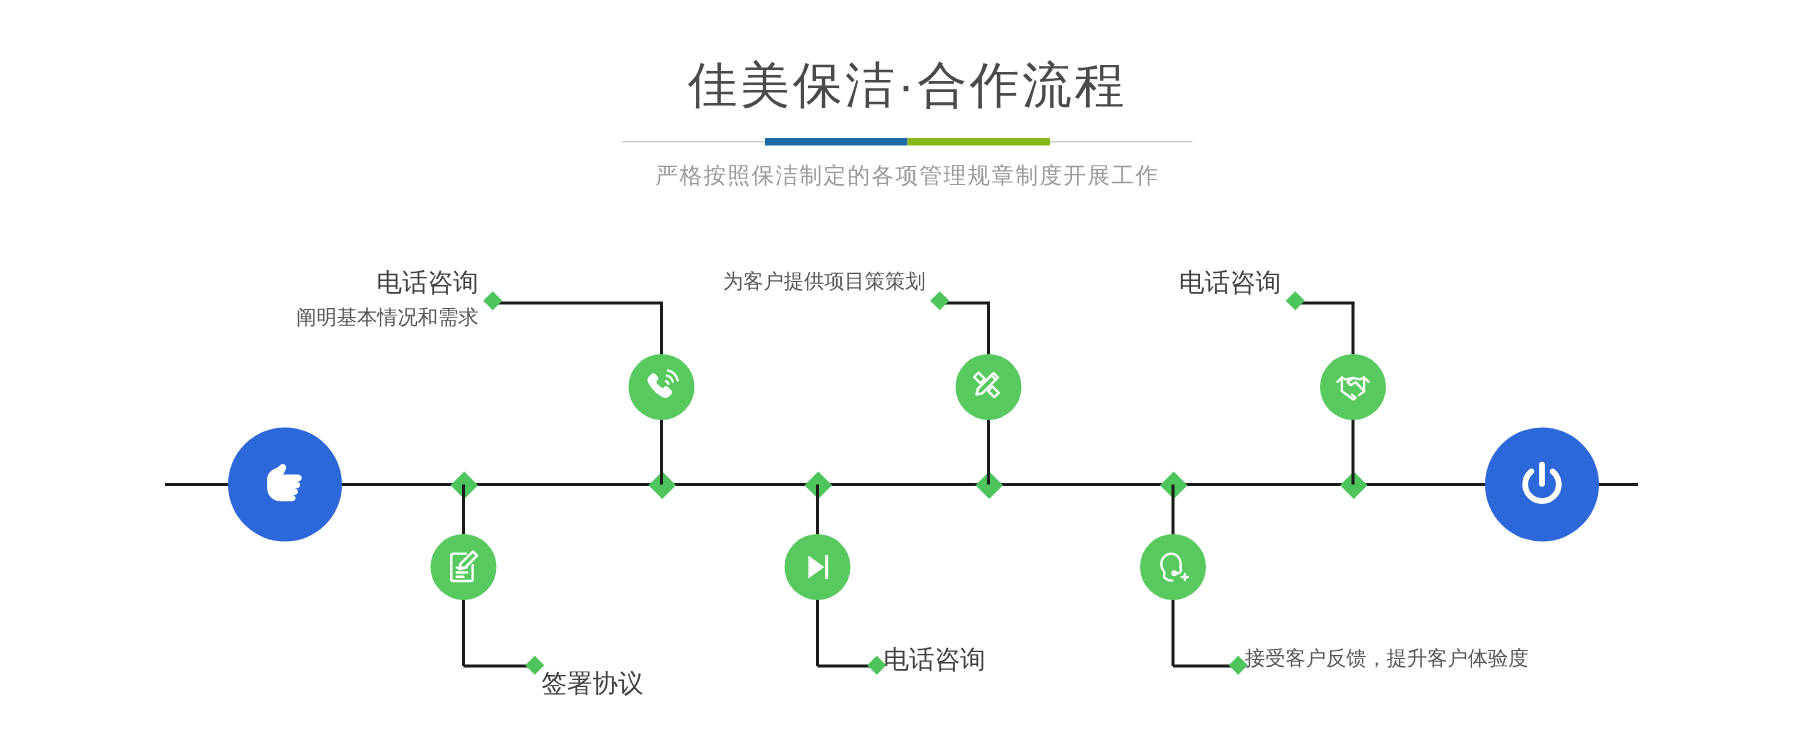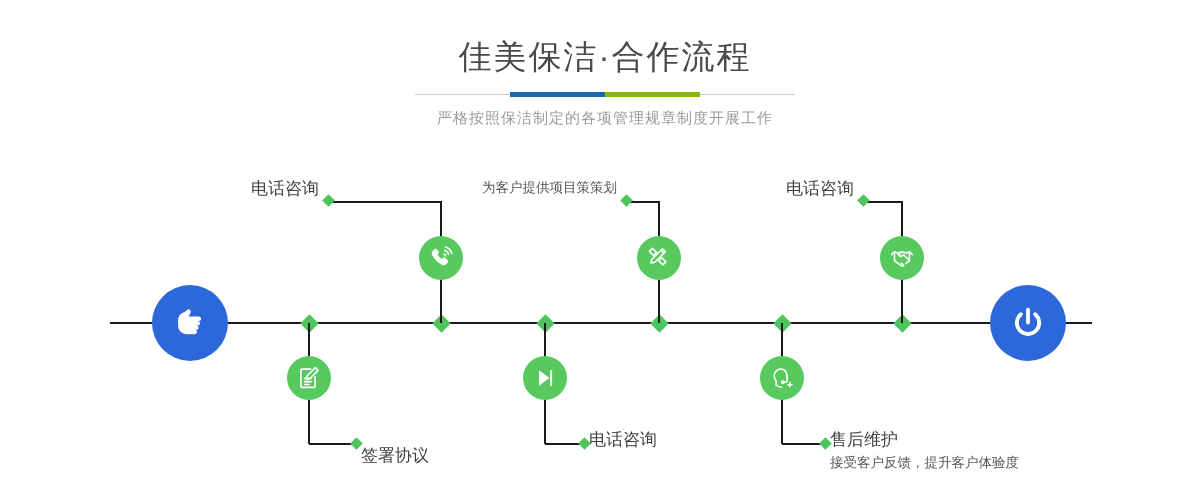--- a/index.html
+++ b/index.html
@@ -212,20 +212,21 @@
           <g fill="none" stroke="#ffffff" stroke-width="1.9" stroke-linecap="round">
             <path d="M20.4 6.6a7 7 0 0 1 5 5"></path>
             <path d="M19.6 11.2a3.4 3.4 0 0 1 2.2 2.2"></path>
             <path d="M21.2 2.4a11.3 11.3 0 0 1 8.2 8.2"></path>
           </g>
         </svg>
       </span>
     </div>
     <div class="label right-align" style="left:-322px; top:-146px; width:200px;">
       <div class="l-title">电话咨询</div>
+      <div class="l-desc">阐明基本情况和需求</div>
     </div>
   </div>
 
   <div class="node" style="left:309px; top:323px;">
     <div class="diamond" style="top:-6px;"></div>
     <div class="stem" style="top:0px; height:121px;"></div>
     <div class="elbow-h" style="left:0px; top:120px; width:46px;"></div>
     <div class="bullet" style="left:43px; top:116px;"></div>
     <div class="circle-icon" style="top:33px;">
       <span>
@@ -322,18 +323,17 @@
             <path d="M8.8 24.6c1.6 1.6 4 2.6 6.6 2.6"></path>
             <path d="M22.4 15.2v3.4a2.6 2.6 0 0 1-2.6 2.6h-1.6"></path>
             <circle cx="17.1" cy="21.2" r="1.5"></circle>
             <line x1="23.2" y1="24.2" x2="28.2" y2="24.2"></line>
             <line x1="25.7" y1="21.7" x2="25.7" y2="26.7"></line>
           </g>
         </svg>
       </span>
     </div>
     <div class="label left-align" style="left:48px; top:105px; width:260px;">
-      <div class="l-title">售后维护</div>
       <div class="l-desc">接受客户反馈，提升客户体验度</div>
     </div>
   </div>
 
 </div>
 
 </body></html>

